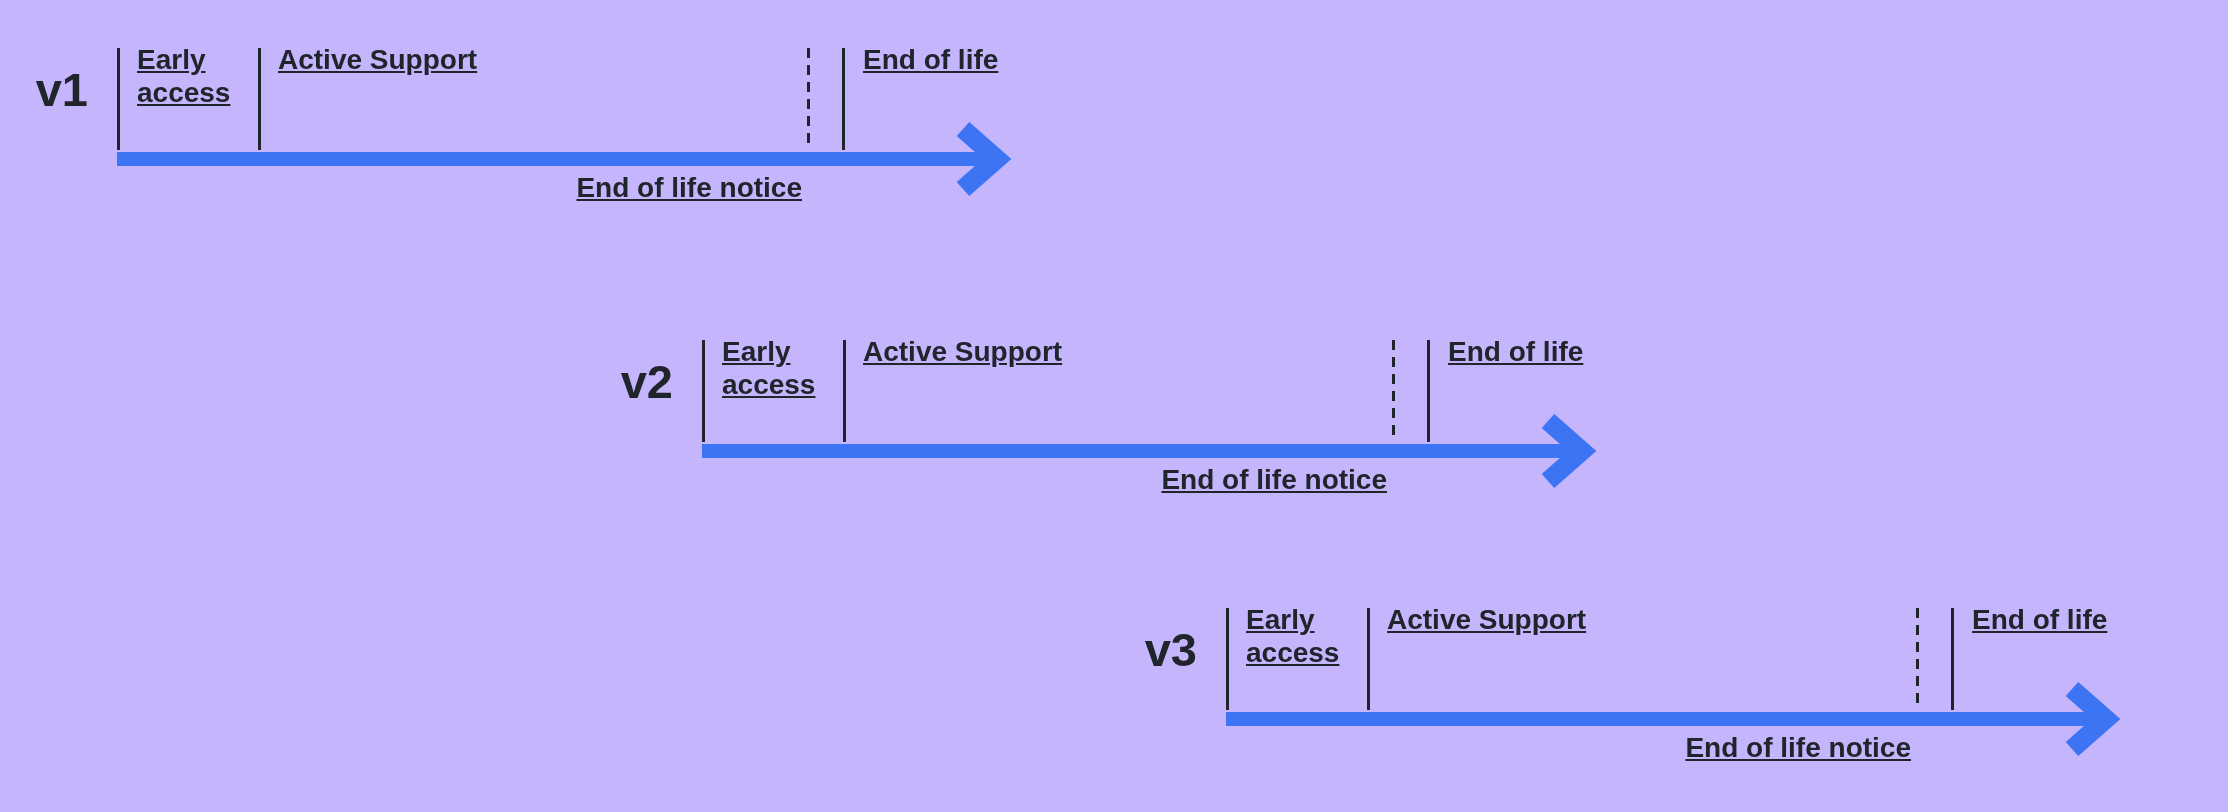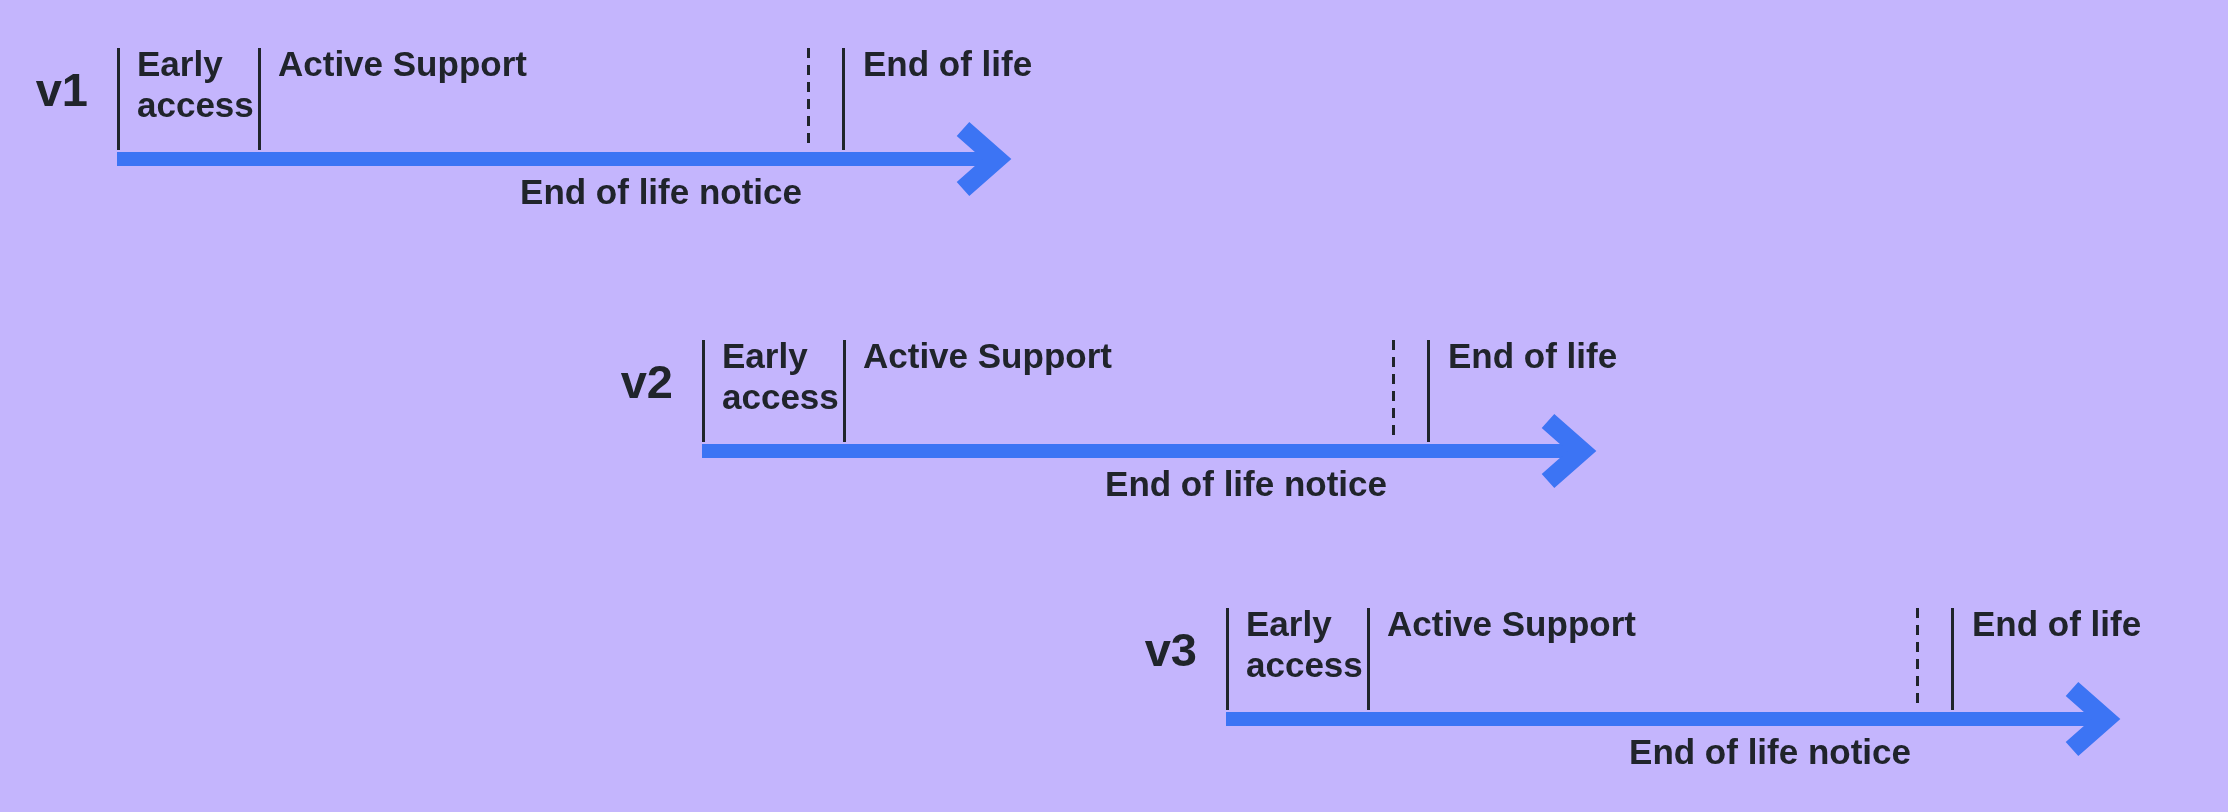--- a/index.html
+++ b/index.html
@@ -51,23 +51,24 @@
     position: absolute;
     top: 0;
     left: 790px;
     width: 3px;
     height: 100px;
     background: repeating-linear-gradient(to bottom, var(--ink) 0 10px, transparent 10px 17px);
   }
 
   .label {
     position: absolute;
-    font-size: 35px;
+    font-size: 28px;
     line-height: 1.17;
     color: var(--ink);
+    text-decoration: underline;
   }
   .label-ea     { left: 120px; top: -4px; width: 126px; }
   .label-as     { left: 261px; top: -4px; white-space: nowrap; }
   .label-eol    { left: 846px; top: -4px; white-space: nowrap; }
   .label-notice { right: 225px; top: 124px; white-space: nowrap; }
 
   .shaft {
     position: absolute;
     left: 100px;
     top: 104px;

